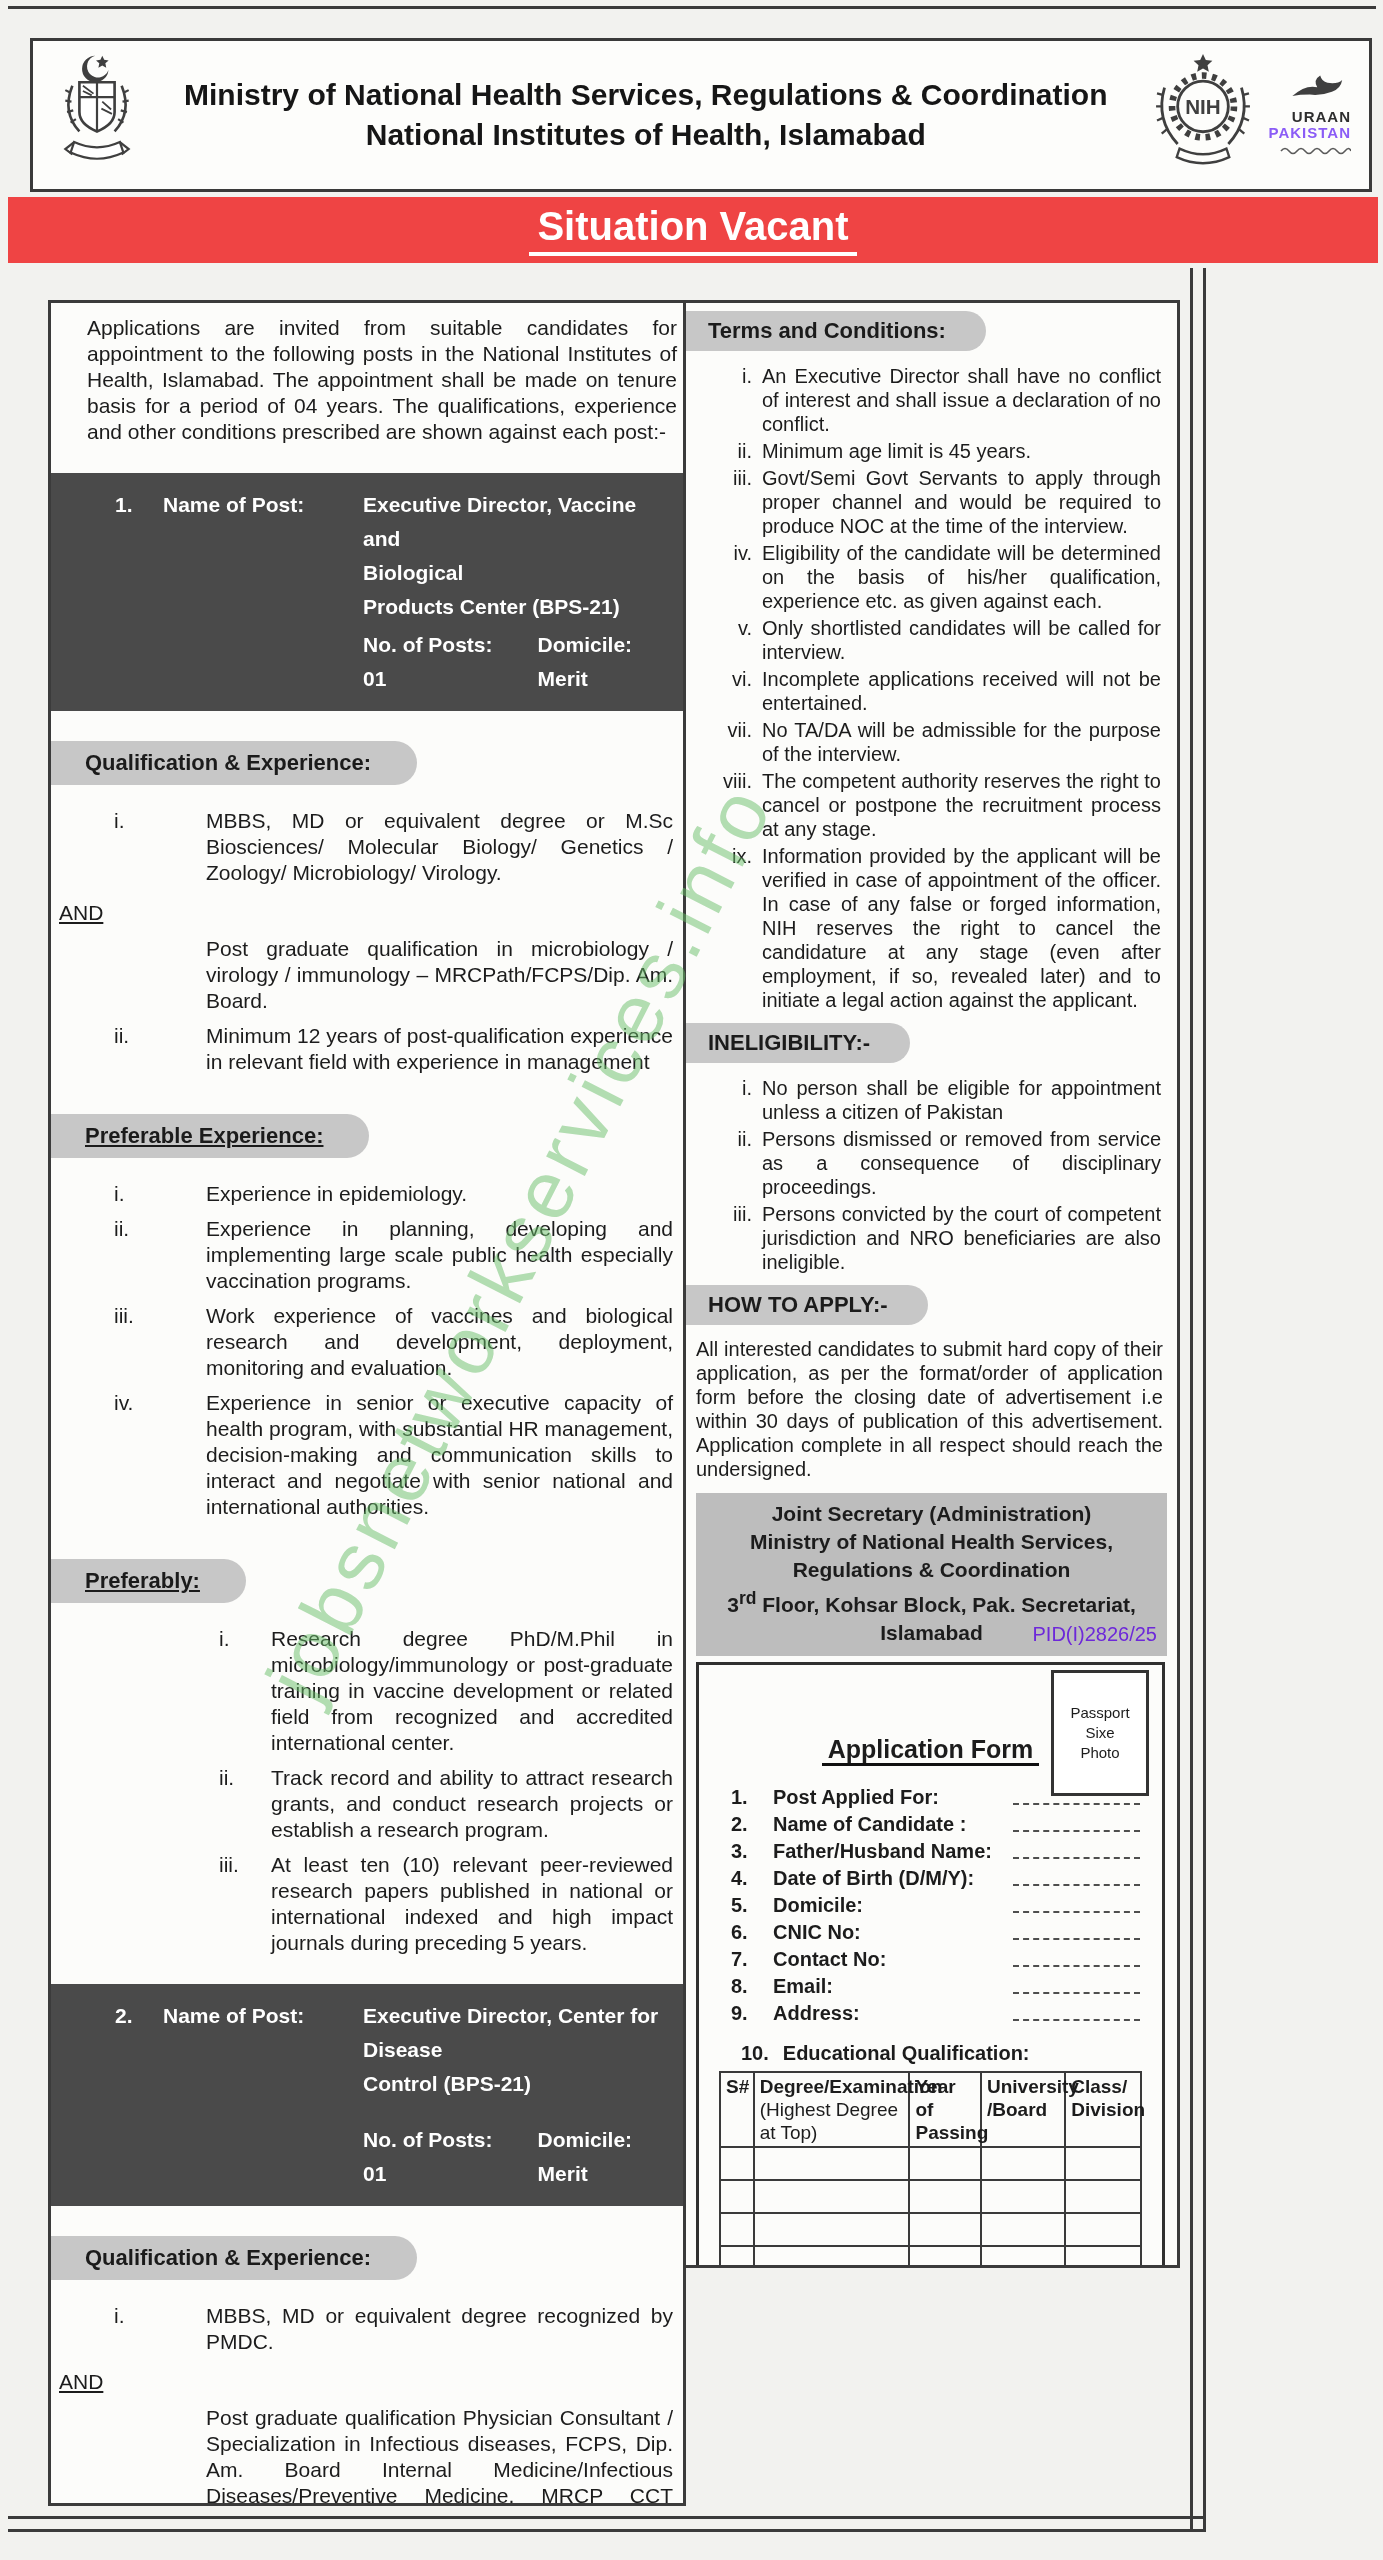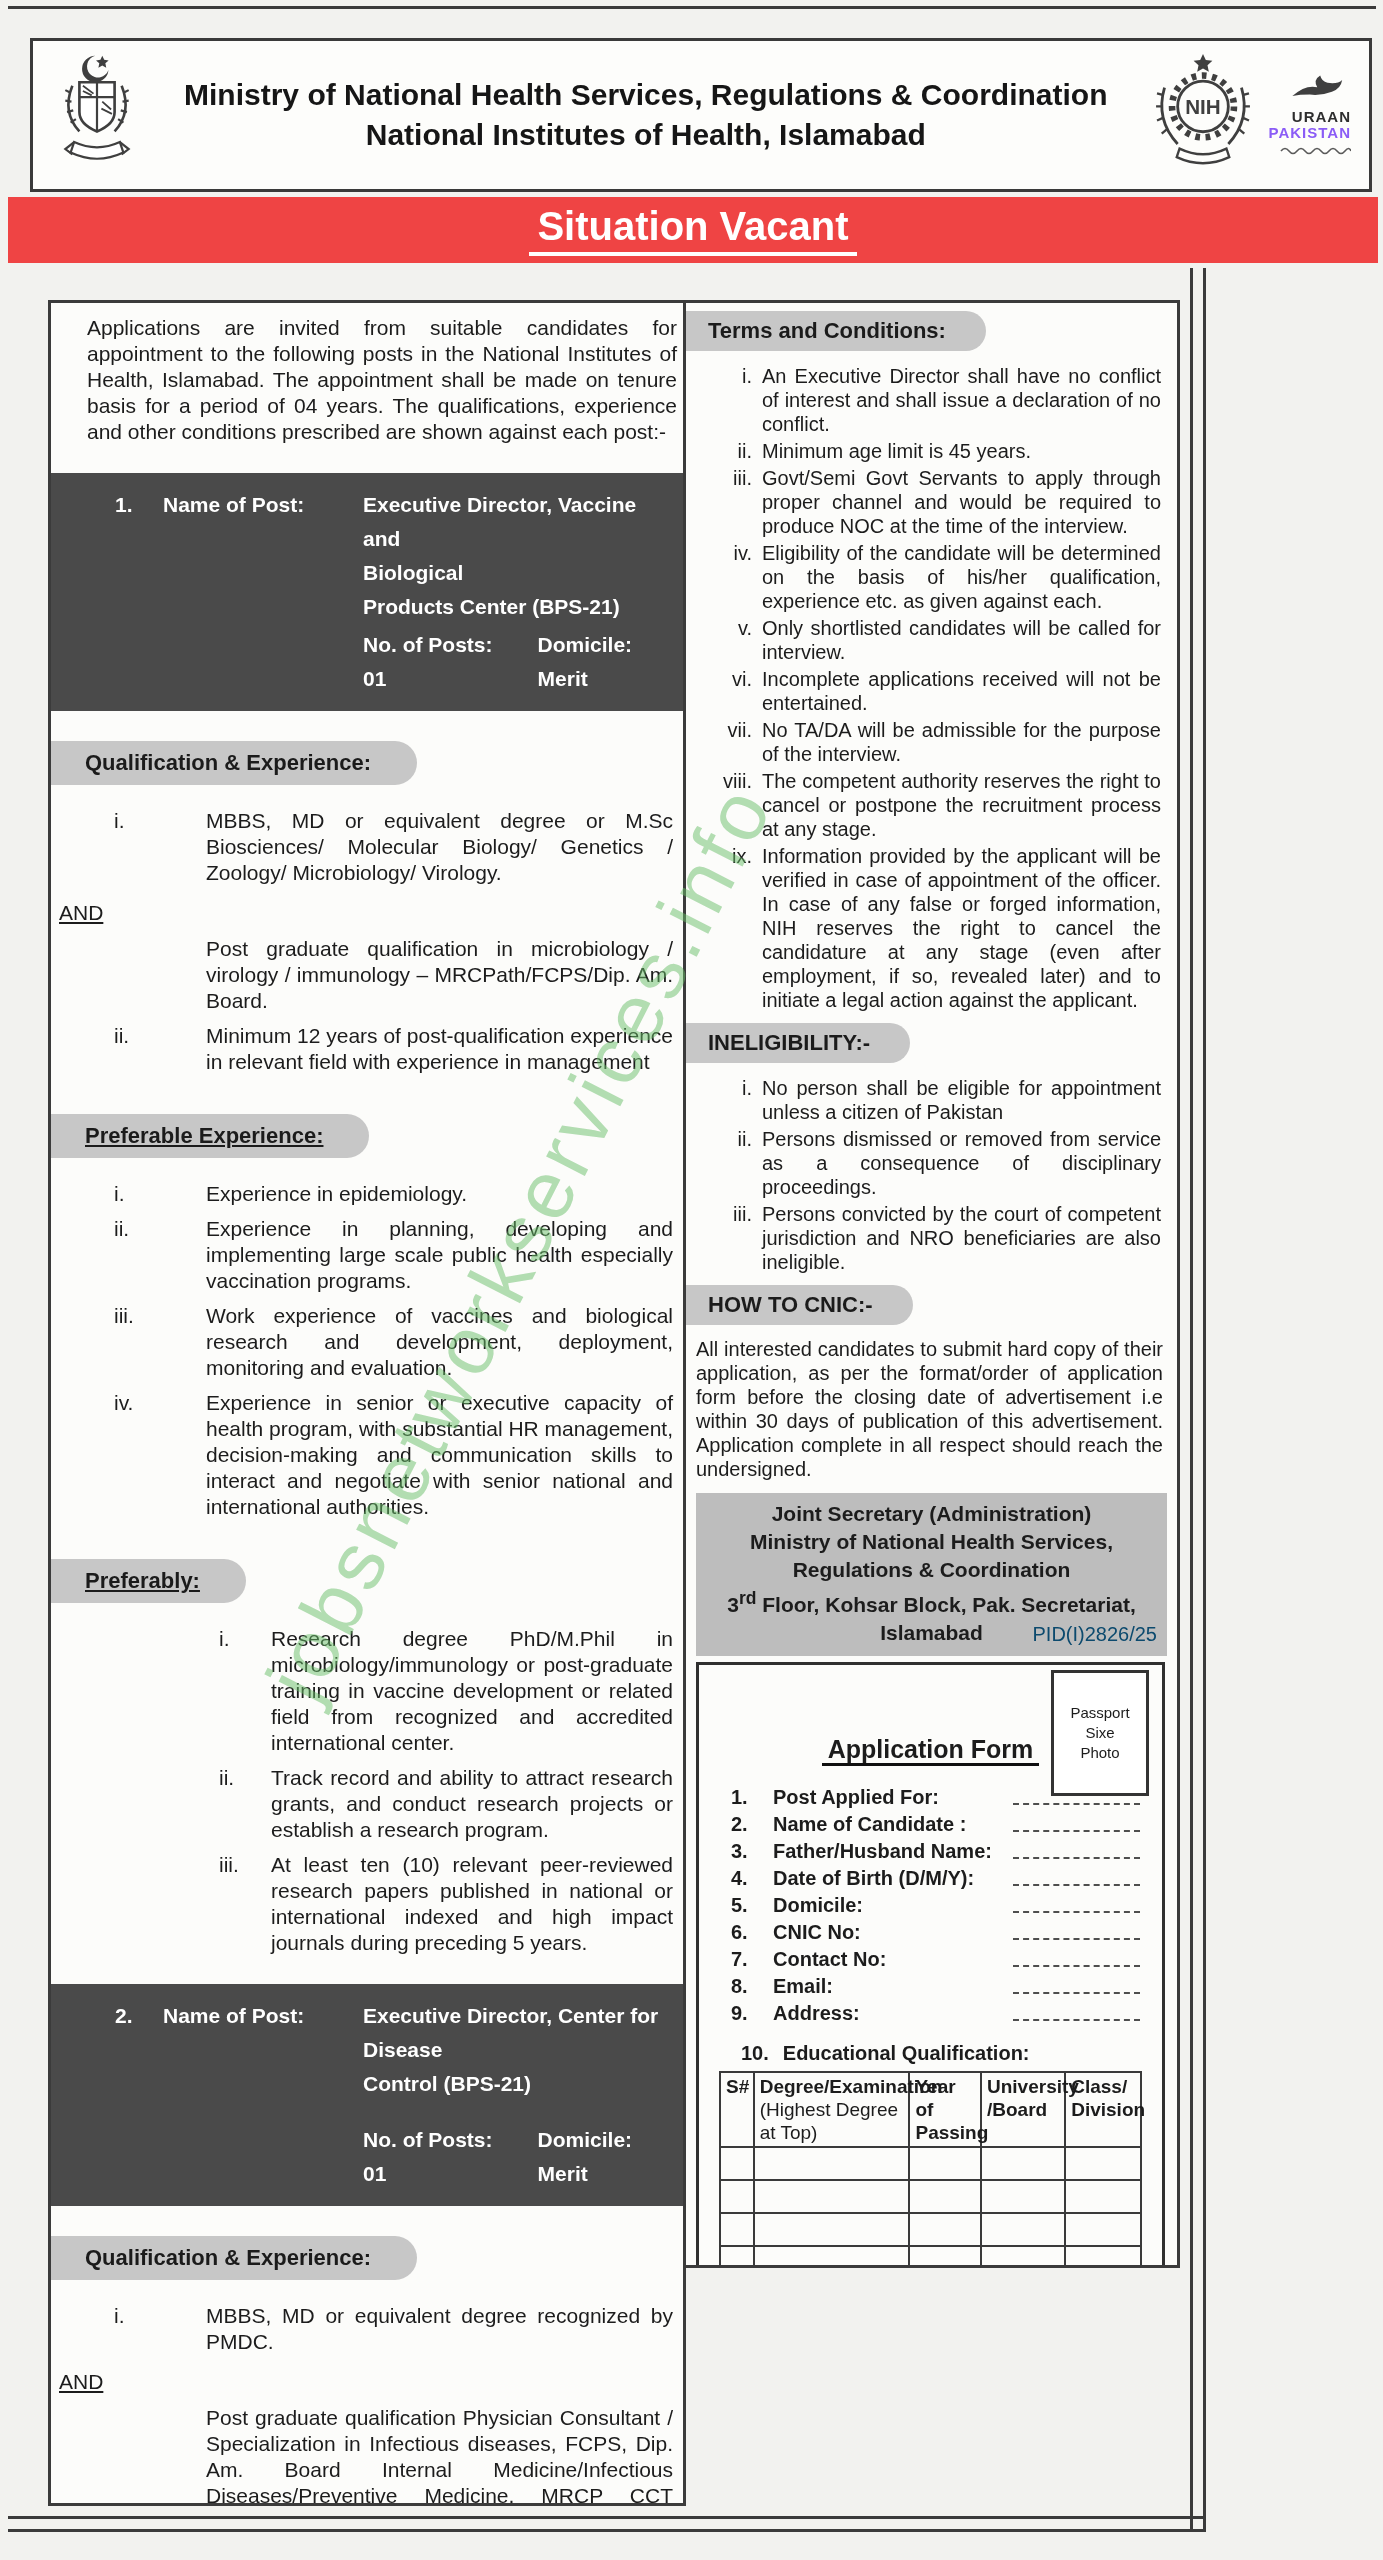--- a/index.html
+++ b/index.html
@@ -78,21 +78,21 @@
   .rli .n { flex:0 0 66px; text-align:right; }
   .rli .t { flex:1; margin-left:10px; margin-right:16px; text-align:justify; }
 
   .apply-para { margin:2px 14px 12px 10px; text-align:justify; }
 
   .address-block {
     margin:0 10px; background:#bdbdbd; padding:7px 8px 9px 8px;
     text-align:center; font-weight:bold; font-size:21px; line-height:28px; position:relative;
   }
   .address-block .pid {
-    position:absolute; right:10px; bottom:8px; font-weight:normal; font-size:20px; color:#0c4a6e;
+    position:absolute; right:10px; bottom:8px; font-weight:normal; font-size:20px; color:#6d28d9;
   }
 
   
   .form-box {
     margin:6px 12px 0 10px; border:3px solid #303030; position:relative;
     height:1150px; box-sizing:border-box; padding:10px 20px 12px 20px; overflow:hidden;
   }
   .photo-box {
     position:absolute; top:5px; right:13px; width:98px; height:126px; border:3px solid #333;
     box-sizing:border-box; display:flex; flex-direction:column; align-items:center; justify-content:center;
@@ -320,21 +320,21 @@
     </div>
     <div class="rli">
       <span class="n">ii.</span>
       <span class="t">Persons dismissed or removed from service as a consequence of disciplinary proceedings.</span>
     </div>
     <div class="rli">
       <span class="n">iii.</span>
       <span class="t">Persons convicted by the court of competent jurisdiction and NRO beneficiaries are also ineligible.</span>
     </div>
 
-    <div><span class="pill">HOW TO CNIC:-</span></div>
+    <div><span class="pill">HOW TO APPLY:-</span></div>
     <div class="apply-para">All interested candidates to submit hard copy of their application, as per the format/order of application form before the closing date of advertisement i.e within 30 days of publication of this advertisement. Application complete in all respect should reach the undersigned.</div>
 
     <div class="address-block">
       <div>Joint Secretary (Administration)</div>
       <div>Ministry of National Health Services, Regulations &amp; Coordination</div>
       <div><span>3</span><sup>rd</sup><span> Floor, Kohsar Block, Pak. Secretariat,</span></div>
       <div>Islamabad</div>
       <div class="pid">PID(I)2826/25</div>
     </div>
 

